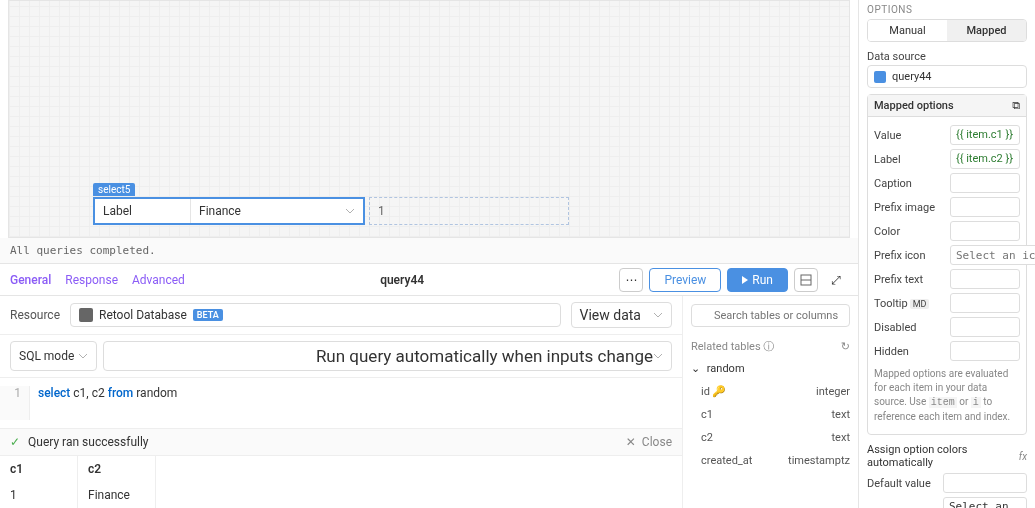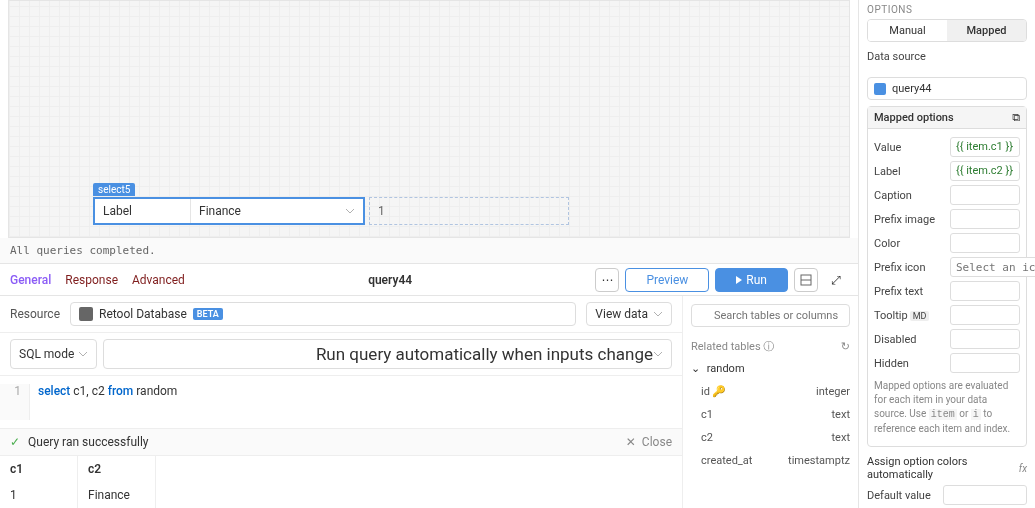--- a/index.html
+++ b/index.html
@@ -10,35 +10,35 @@
 .component-tag { position: absolute; top: 182px; left: 84px; background: #4a90e2; color: #fff; font-size: 10px; padding: 1px 5px; border-radius: 2px 2px 0 0; }
 .select-comp { position: absolute; top: 196px; left: 84px; width: 272px; height: 28px; border: 2px solid #4a90e2; background: #fff; display: flex; align-items: center; }
 .select-label { flex: 0 0 96px; padding: 0 8px; font-size: 12px; border-right: 1px solid #e5e5e5; height: 100%; display: flex; align-items: center; }
 .select-value { flex: 1; padding: 0 8px; display: flex; align-items: center; justify-content: space-between; height: 100%; }
 .chevron { width: 10px; height: 10px; opacity: 0.5; }
 .text-comp { position: absolute; top: 196px; left: 360px; width: 200px; height: 28px; border: 1px dashed #b0c4e0; padding: 4px 8px; display: flex; align-items: center; font-size: 12px; color: #666; }
 .status-line { padding: 6px 10px; font-family: monospace; font-size: 11px; color: #666; background: #fafafa; }
 .editor { flex: 1; display: flex; flex-direction: column; border-top: 1px solid #e5e5e5; background: #fff; }
 .editor-head { display: flex; align-items: center; height: 32px; border-bottom: 1px solid #e5e5e5; padding: 0 10px; }
 .tabs { display: flex; gap: 14px; }
-.tab { font-size: 12px; color: #7f1d1d; cursor: pointer; padding: 8px 0; }
+.tab { font-size: 12px; color: #8b5cf6; cursor: pointer; padding: 8px 0; }
 .tab.active { color: #8b5cf6; font-weight: 500; }
 .editor-title { flex: 1; text-align: center; font-weight: 600; font-size: 12px; }
 .editor-actions { display: flex; gap: 6px; align-items: center; }
-.btn { border: 1px solid #ccc; background: #fff; border-radius: 4px; padding: 4px 20px; font-size: 12px; cursor: pointer; }
+.btn { border: 1px solid #ccc; background: #fff; border-radius: 4px; padding: 4px 14px; font-size: 12px; cursor: pointer; }
 .btn-preview { border-color: #4a90e2; color: #4a90e2; }
 .btn-run { background: #4a90e2; color: #fff; border-color: #4a90e2; display: flex; align-items: center; gap: 4px; }
 .icon-btn { width: 24px; height: 24px; border: 1px solid #ccc; border-radius: 4px; display: flex; align-items: center; justify-content: center; cursor: pointer; background: #fff; }
 .editor-body { display: flex; flex: 1; }
 .editor-left { flex: 1; display: flex; flex-direction: column; }
 .resource-row { display: flex; align-items: center; gap: 10px; padding: 6px 10px; border-bottom: 1px solid #eee; }
 .resource-label { font-size: 12px; color: #555; }
 .resource-select { flex: 1; border: 1px solid #ddd; border-radius: 4px; padding: 4px 8px; display: flex; align-items: center; gap: 6px; font-size: 12px; background: #fff; }
 .badge { background: #4a90e2; color: #fff; font-size: 9px; padding: 1px 4px; border-radius: 2px; font-weight: 600; }
-.view-data { border: 1px solid #ddd; border-radius: 4px; padding: 4px 8px; font-size: 12px; display: flex; align-items: center; gap: 5px; cursor: pointer; text-align: center; }
+.view-data { border: 1px solid #ddd; border-radius: 4px; padding: 4px 8px; font-size: 14px; display: flex; align-items: center; gap: 12px; cursor: pointer; text-align: center; }
 .mode-row { display: flex; gap: 6px; padding: 6px 10px; border-bottom: 1px solid #eee; }
 .mode-select { border: 1px solid #ddd; border-radius: 4px; padding: 4px 8px; font-size: 12px; display: flex; align-items: center; gap: 4px; background: #fff; }
 .trigger-select { flex: 1; border: 1px solid #ddd; border-radius: 4px; padding: 4px 8px; font-size: 17px; display: flex; align-items: center; justify-content: flex-end; background: #fff; }
 .code-area { flex: 1; padding: 8px 0; font-family: Menlo, monospace; font-size: 12px; display: flex; }
 .gutter { width: 30px; text-align: right; padding-right: 8px; color: #aaa; background: #fafafa; border-right: 1px solid #eee; }
 .code-line { padding: 0 8px; }
 .kw { color: #0066cc; font-weight: 500; }
 .result-bar { border-top: 1px solid #eee; background: #fafafa; padding: 6px 10px; display: flex; align-items: center; gap: 8px; font-size: 12px; }
 .check { color: #4caf50; }
 .close-area { margin-left: auto; display: flex; gap: 6px; color: #888; }
@@ -51,21 +51,21 @@
 .search-wrap { position: relative; }
 .search-wrap .mag { position: absolute; left: 6px; top: 5px; width: 12px; height: 12px; opacity: 0.5; }
 .related-head { display: flex; align-items: center; justify-content: space-between; font-size: 11px; color: #888; margin-top: 6px; }
 .schema-item { font-size: 11px; display: flex; justify-content: space-between; padding: 2px 0 2px 10px; color: #555; font-family: monospace; }
 .schema-table { font-size: 11px; color: #333; padding: 2px 0; font-family: monospace; }
 .sidebar { width: 176px; padding: 0 8px 8px; overflow-y: auto; font-size: 11px; }
 .section-title { font-size: 10px; letter-spacing: 0.5px; color: #888; text-transform: uppercase; padding: 4px 0; }
 .seg { display: flex; border: 1px solid #ddd; border-radius: 4px; overflow: hidden; margin-bottom: 8px; }
 .seg-btn { flex: 1; text-align: center; padding: 4px; font-size: 11px; cursor: pointer; background: #fff; }
 .seg-btn.active { background: #f0f0f0; font-weight: 500; }
-.field-label { font-size: 11px; color: #444; margin: 6px 0 14px; }
+.field-label { font-size: 11px; color: #444; margin: 6px 0 2px; }
 .ds-row { border: 1px solid #ddd; border-radius: 4px; padding: 4px 6px; display: flex; align-items: center; gap: 6px; font-size: 11px; background: #fff; }
 .mapped-box { border: 1px solid #ddd; border-radius: 4px; margin-top: 6px; }
 .mapped-head { background: #f5f5f5; padding: 4px 6px; font-size: 11px; font-weight: 500; display: flex; justify-content: space-between; border-bottom: 1px solid #ddd; }
 .mapped-body { padding: 4px 6px; }
 .prop-row { display: flex; align-items: center; margin: 4px 0; gap: 6px; }
 .prop-label { flex: 0 0 70px; font-size: 11px; color: #444; }
 .prop-input { flex: 1; border: 1px solid #ddd; border-radius: 3px; padding: 2px 5px; font-size: 11px; font-family: monospace; min-height: 20px; background: #fff; }
 .expr { color: #2e7d32; }
 .hint { font-size: 10px; color: #888; margin: 6px 0; line-height: 1.4; }
 .hint code { font-family: Liberation Mono, monospace; background: #f5f5f5; padding: 0 2px; }

